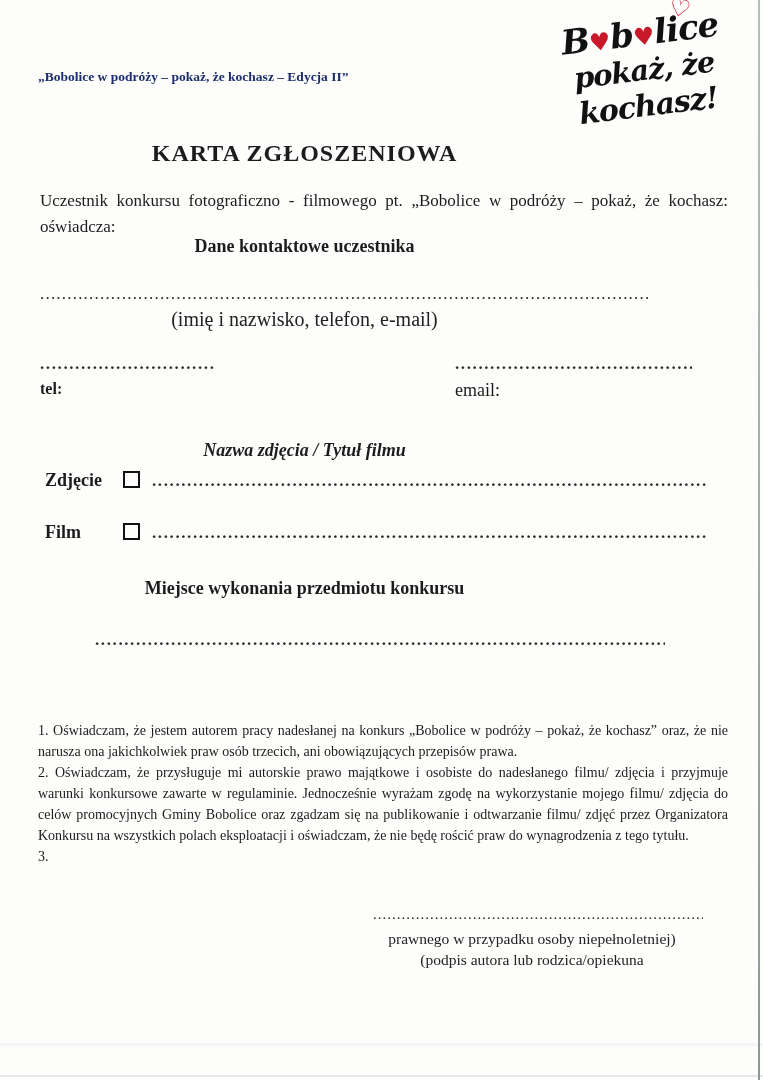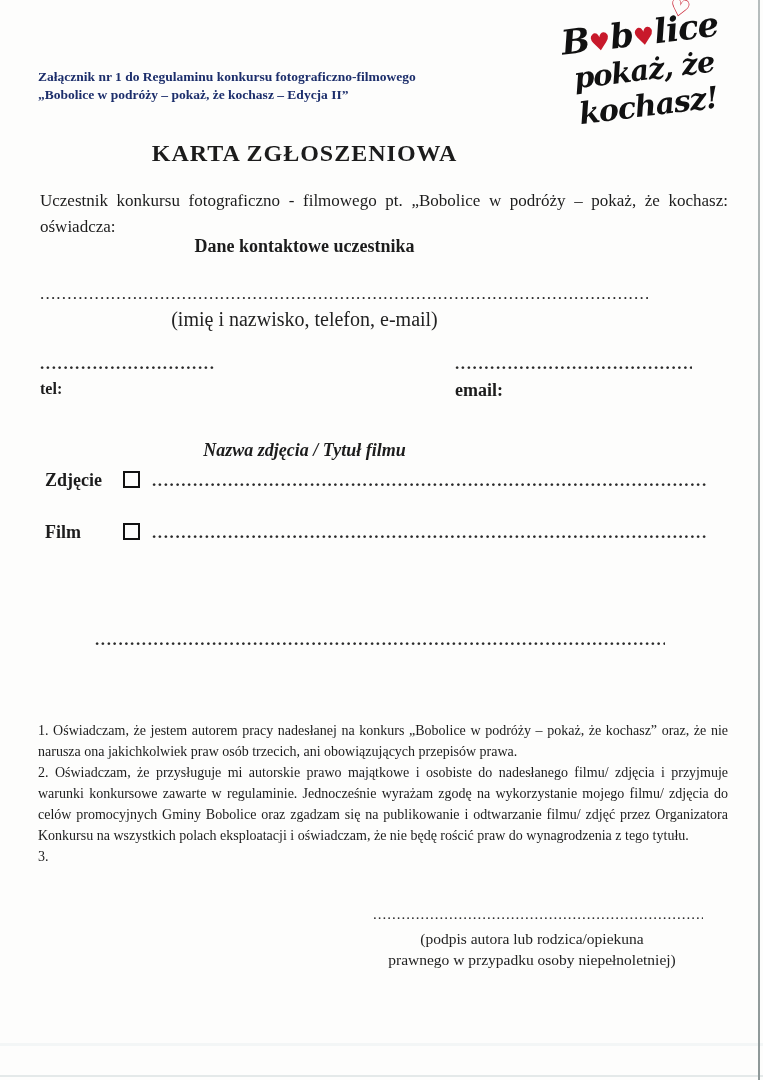--- a/index.html
+++ b/index.html
@@ -43,21 +43,21 @@
   .dots {
     white-space:nowrap; overflow:hidden; letter-spacing:1.2px;
     font-size:17px; color:#2a2a2a; height:20px;
   }
   .bold-dots { font-weight:bold; letter-spacing:1.6px; }
   .name-dots  { position:absolute; left:40px;  top:284px; width:608px; }
   .name-caption { top:308px; font-size:20px; color:#222; }
   .tel-dots   { position:absolute; left:40px;  top:354px; width:174px; }
   .email-dots { position:absolute; left:455px; top:354px; width:237px; }
   .tel-label   { position:absolute; left:40px;  top:380px; font-size:16px; font-weight:bold; }
-  .email-label { position:absolute; left:455px; top:380px; font-size:18px; font-weight:bold; }
+  .email-label { position:absolute; left:455px; top:380px; font-size:18px; font-weight:normal; }
 
   .work-row {
     position:absolute; left:45px; width:662px;
     display:flex; align-items:baseline; font-size:18px; font-weight:bold;gap:8px;
   }
   .row-photo { top:470px; }
   .row-film  { top:522px; }
   .work-label { width:68px; flex:0 0 auto; }
   .checkbox {
     flex:0 0 auto; width:13px; height:13px; border:2px solid #111;
@@ -84,21 +84,20 @@
                  background:linear-gradient(#b6bdbd, #8e9898); }
   .streak      { position:absolute; left:0; top:1043px; width:763px; height:3px; background:#f3f6f6; }
   .edge-bottom { position:absolute; left:0; top:1075px; width:763px; height:2px; background:#e4e9e9; }
 </style>
 </head>
 <body>
 
 <div class="page">
 
   <div class="attachment">
-    <div>Załącznik nr 1 do Regulaminu konkursu fotograficzno-filmowego</div>
     <div>„Bobolice w podróży – pokaż, że kochasz – Edycja II”</div>
   </div>
 
   <div class="logo">
     <div class="logo-line1"><span>B</span><span class="heart">♥</span><span>b</span><span class="heart">♥</span><span>lice</span><span class="logo-outline-heart">♡</span></div>
     <div class="logo-line2">pokaż, że</div>
     <div class="logo-line3">kochasz!</div>
   </div>
 
   <div class="centered title">KARTA ZGŁOSZENIOWA</div>
@@ -122,32 +121,33 @@
     <span class="checkbox"></span>
     <span class="dots bold-dots">........................................................................................................................</span>
   </div>
 
   <div class="work-row row-film">
     <span class="work-label">Film</span>
     <span class="checkbox"></span>
     <span class="dots bold-dots">........................................................................................................................</span>
   </div>
 
+  <div class="centered h-place">Miejsce wykonania przedmiotu konkursu</div>
   <div class="dots bold-dots place-dots">........................................................................................................................</div>
 
 
   <div class="statement-body">
     <p>1. Oświadczam, że jestem autorem pracy nadesłanej na konkurs „Bobolice w podróży – pokaż, że kochasz” oraz, że nie narusza ona jakichkolwiek praw osób trzecich, ani obowiązujących przepisów prawa.</p>
     <p>2. Oświadczam, że przysługuje mi autorskie prawo majątkowe i osobiste do nadesłanego filmu/ zdjęcia i przyjmuje warunki konkursowe zawarte w regulaminie. Jednocześnie wyrażam zgodę na wykorzystanie mojego filmu/ zdjęcia do celów promocyjnych Gminy Bobolice oraz zgadzam się na publikowanie i odtwarzanie filmu/ zdjęć przez Organizatora Konkursu na wszystkich polach eksploatacji i oświadczam, że nie będę rościć praw do wynagrodzenia z tego tytułu.</p>
     <p>3.</p>
   </div>
 
   <div class="dots sig-dots">..........................................................................................</div>
   <div class="sig-caption">
+    <div>prawnego w przypadku osoby niepełnoletniej)</div>
     <div>(podpis autora lub rodzica/opiekuna</div>
-    <div>prawnego w przypadku osoby niepełnoletniej)</div>
   </div>
 
   <div class="streak"></div>
   <div class="edge-bottom"></div>
   <div class="edge-right"></div>
 
 </div>
 
 </body></html>

